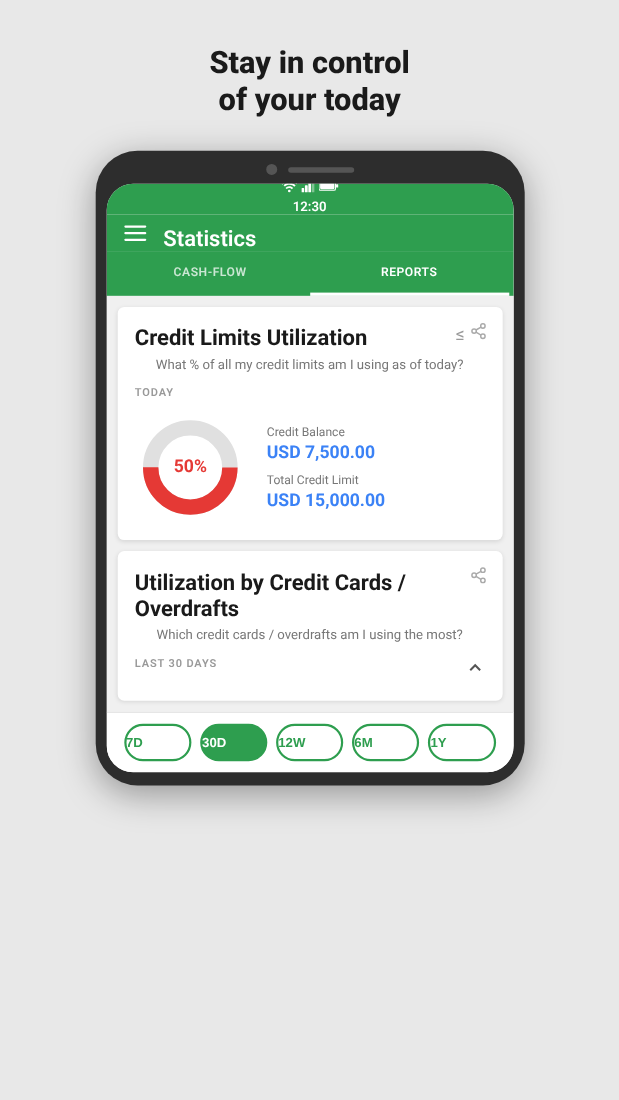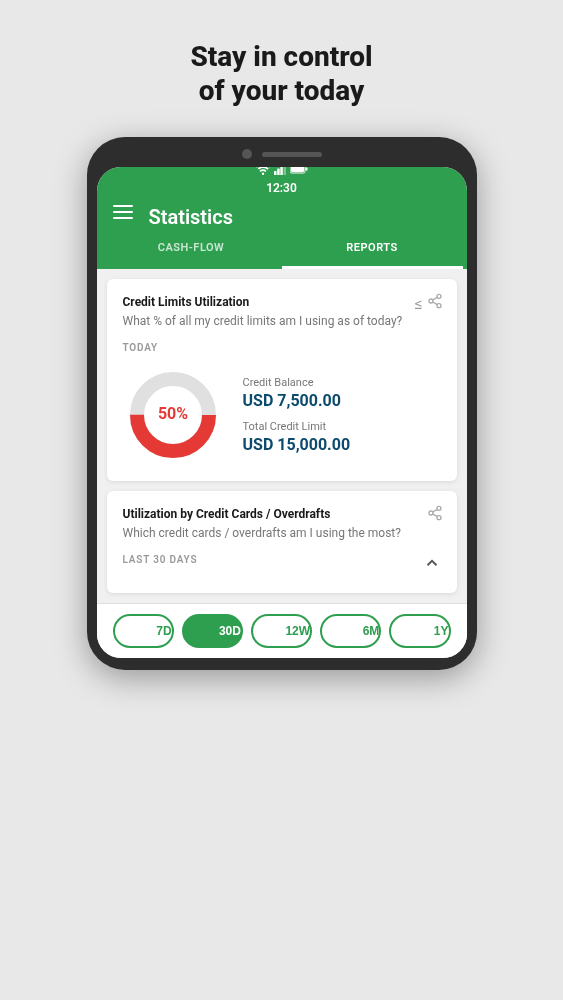--- a/index.html
+++ b/index.html
@@ -147,31 +147,32 @@
 
     .card {
       background: white;
       border-radius: 6px;
       padding: 16px;
       box-shadow: 0 1px 4px rgba(0,0,0,0.1);
       position: relative;
     }
 
     .card-title {
-      font-size: 12px;
+      font-size: 20px;
       font-weight: 700;
       color: #1a1a1a;
       margin-bottom: 4px;
     }
 
     .card-subtitle {
       font-size: 12px;
       color: #777;
       margin-bottom: 12px;
       line-height: 1.4;
+      text-align: center;
     }
 
     .share-icon {
       position: absolute;
       top: 14px;
       right: 14px;
       color: #999;
       font-size: 16px;
       cursor: pointer;
     }
@@ -207,36 +208,36 @@
       margin-top: 10px;
     }
 
     .stat-label:first-child {
       margin-top: 0;
     }
 
     .stat-value {
       font-size: 16px;
       font-weight: 700;
-      color: #0c4a6e;
+      color: #3b82f6;
     }
 
     .time-nav-bar {
       background: white;
       border-top: 1px solid #e0e0e0;
       display: flex;
       justify-content: space-around;
       align-items: center;
       padding: 10px 16px;
       gap: 8px;
     }
 
     .time-btn {
       flex: 1;
-      text-align: right;
+      text-align: left;
       padding: 8px 0;
       border: 2px solid #2e9e4f;
       border-radius: 20px;
       font-size: 12px;
       font-weight: 600;
       color: #2e9e4f;
       cursor: pointer;
       background: white;
     }
 

